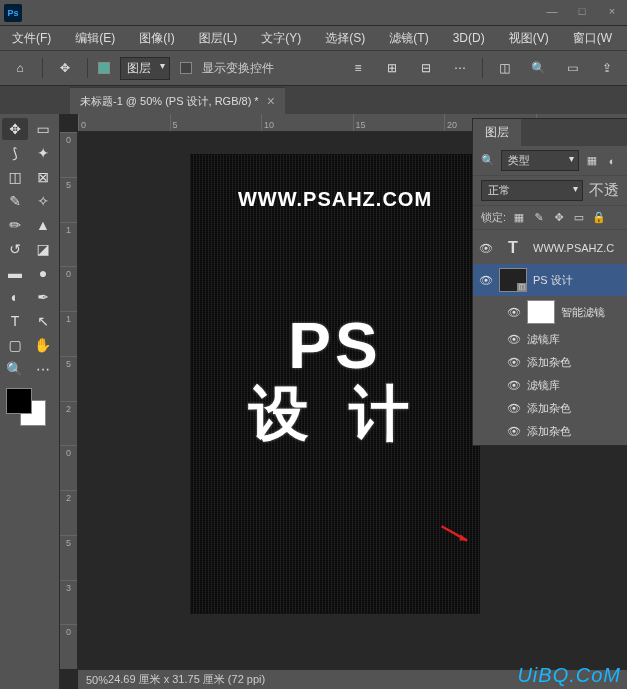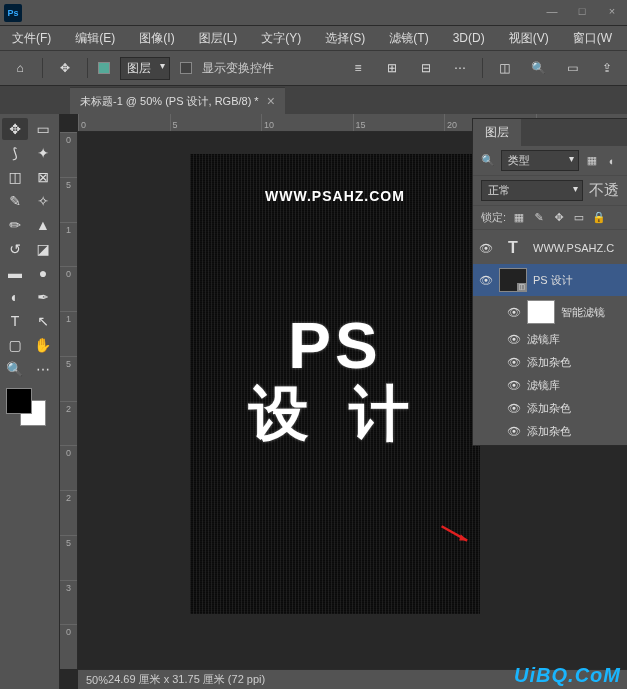--- a/index.html
+++ b/index.html
@@ -26,39 +26,39 @@
 .tbtn.sel{background:#3a3a3a}
 .swatches{margin-top:8px;position:relative;width:46px;height:40px}
 .sw-fg{position:absolute;width:26px;height:26px;background:#000;border:1px solid #888;top:0;left:4px}
 .sw-bg{position:absolute;width:26px;height:26px;background:#fff;border:1px solid #888;top:12px;left:18px}
 .canvas-area{flex:1;background:#282828;position:relative;overflow:hidden}
 .ruler-h{position:absolute;top:0;left:18px;right:0;height:18px;background:#535353;border-bottom:1px solid #2a2a2a;display:flex;font-size:9px;color:#aaa}
 .ruler-h span{flex:1;border-left:1px solid #666;padding-left:2px;padding-top:6px}
 .ruler-v{position:absolute;top:18px;left:0;bottom:20px;width:18px;background:#535353;border-right:1px solid #2a2a2a;display:flex;flex-direction:column;font-size:9px;color:#aaa}
 .ruler-v span{flex:1;border-top:1px solid #666;padding-top:2px;text-align:center}
 .canvas{position:absolute;top:40px;left:130px;width:290px;height:460px;background:#0a0a0a;background-image:repeating-linear-gradient(90deg,rgba(60,60,60,.35) 0 1px,transparent 1px 3px),repeating-linear-gradient(0deg,rgba(40,40,40,.2) 0 1px,transparent 1px 2px)}
-.wm{position:absolute;top:34px;width:100%;text-align:center;color:#fff;font-weight:bold;font-size:14px;letter-spacing:1px}
+.wm{position:absolute;top:34px;width:100%;text-align:center;color:#fff;font-weight:bold;font-size:20px;letter-spacing:1px}
 .bigtxt{position:absolute;top:160px;width:100%;text-align:center;color:#fff;font-weight:900;text-shadow:0 0 3px rgba(255,255,255,.4)}
 .bigtxt .l1{font-size:64px;letter-spacing:4px;line-height:1}
 .bigtxt .l2{font-size:60px;letter-spacing:12px;line-height:1.2}
 .statusbar{position:absolute;bottom:0;left:18px;right:0;height:20px;background:#535353;border-top:1px solid #2a2a2a;display:flex;align-items:center;padding:0 8px;font-size:11px;color:#ccc}
 .panel{position:absolute;right:0;top:118px;width:155px;background:#535353;border:1px solid #2a2a2a;border-right:none}
 .ptab{background:#424242;display:flex}
 .ptab span{padding:5px 12px;background:#535353;font-size:12px;color:#ddd}
 .prow{display:flex;align-items:center;gap:6px;padding:4px 8px;border-bottom:1px solid #4a4a4a}
 .layers{padding:2px 0}
 .lrow{display:flex;align-items:center;gap:6px;padding:4px 6px;font-size:11px;color:#ddd}
 .eye{width:14px;text-align:center;cursor:pointer}
 .thumb{width:28px;height:24px;background:#333;border:1px solid #888;display:flex;align-items:center;justify-content:center;font-size:10px}
 .thumb.t{background:none;border:none;color:#ddd;font-size:16px;font-weight:bold}
 .thumb.w{background:#fff}
 .sublayer{padding-left:34px}
 .arrow{position:absolute;top:520px;right:155px;width:32px;height:30px;pointer-events:none}
 .arrow svg{width:100%;height:100%}
-.logo-bq{position:absolute;bottom:2px;right:6px;color:#19b5fe;font-weight:bold;font-style:italic;font-size:20px;letter-spacing:1px}
+.logo-bq{position:absolute;bottom:2px;right:6px;color:#19b5fe;font-weight:normal;font-style:italic;font-size:20px;letter-spacing:1px}
 .sicon{width:14px;height:14px;display:inline-flex;align-items:center;justify-content:center;color:#ccc;font-size:11px}
 </style>
 </head>
 <body>
 
 <div class="titlebar">
   <div class="ps-logo">Ps</div>
   <div class="win-btn">
     <span>—</span>
     <span>□</span>

